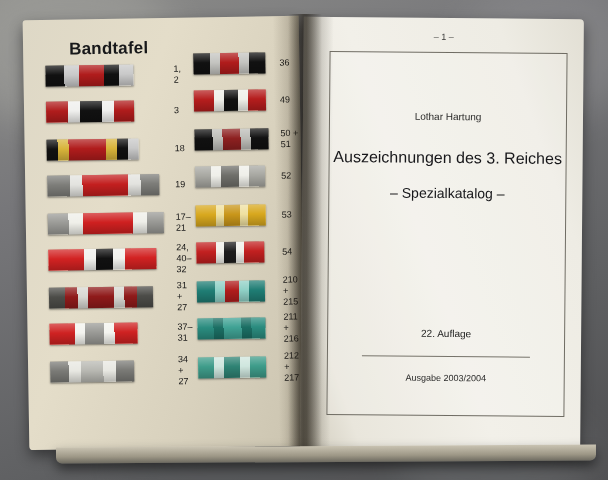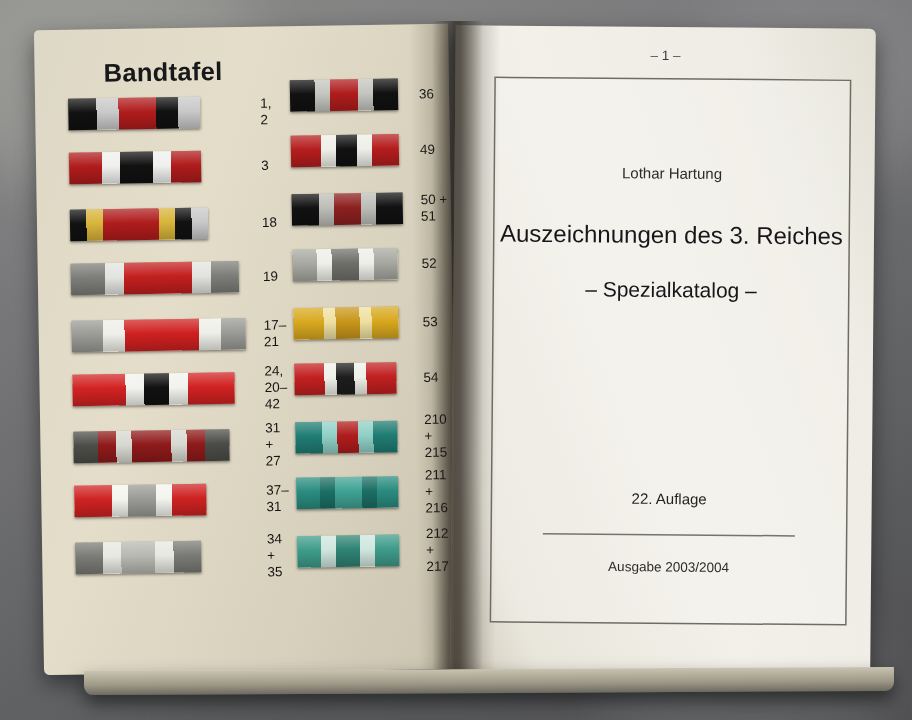--- a/index.html
+++ b/index.html
@@ -246,39 +246,39 @@
             <div class="ribbon" style="width: 116px; background: linear-gradient(90deg, rgb(154, 154, 150) 0%, rgb(154, 154, 150) 17.86%, rgb(239, 239, 233) 17.86%, rgb(239, 239, 233) 30.36%, rgb(207, 32, 32) 30.36%, rgb(207, 32, 32) 73.21%, rgb(239, 239, 233) 73.21%, rgb(239, 239, 233) 85.71%, rgb(154, 154, 150) 85.71%, rgb(154, 154, 150) 100%);">
               <div class="sheen"></div>
             </div>
             <div class="rib-label">17–21</div>
           </div>
           <div class="ribbon-row" style="margin-bottom: 17px;">
             <div class="ribbon" style="width: 108px; background: linear-gradient(90deg, rgb(210, 34, 34) 0%, rgb(210, 34, 34) 32.69%, rgb(242, 242, 238) 32.69%, rgb(242, 242, 238) 44.23%, rgb(17, 17, 17) 44.23%, rgb(17, 17, 17) 59.62%, rgb(242, 242, 238) 59.62%, rgb(242, 242, 238) 71.15%, rgb(210, 34, 34) 71.15%, rgb(210, 34, 34) 100%);">
               <div class="sheen"></div>
             </div>
             <div class="rib-label">24,
-20–42</div>
+40–32</div>
           </div>
           <div class="ribbon-row" style="margin-bottom: 15px;">
             <div class="ribbon" style="width: 104px; background: linear-gradient(90deg, rgb(76, 76, 72) 0%, rgb(76, 76, 72) 15.69%, rgb(143, 26, 26) 15.69%, rgb(143, 26, 26) 27.45%, rgb(216, 216, 210) 27.45%, rgb(216, 216, 210) 37.25%, rgb(143, 26, 26) 37.25%, rgb(143, 26, 26) 62.75%, rgb(216, 216, 210) 62.75%, rgb(216, 216, 210) 72.55%, rgb(143, 26, 26) 72.55%, rgb(143, 26, 26) 84.31%, rgb(76, 76, 72) 84.31%, rgb(76, 76, 72) 100%);">
               <div class="sheen"></div>
             </div>
             <div class="rib-label">31 + 27</div>
           </div>
           <div class="ribbon-row" style="margin-bottom: 17px;">
             <div class="ribbon" style="width: 88px; background: linear-gradient(90deg, rgb(207, 34, 34) 0%, rgb(207, 34, 34) 28.57%, rgb(244, 244, 239) 28.57%, rgb(244, 244, 239) 40.48%, rgb(154, 154, 150) 40.48%, rgb(154, 154, 150) 61.9%, rgb(244, 244, 239) 61.9%, rgb(244, 244, 239) 73.81%, rgb(207, 34, 34) 73.81%, rgb(207, 34, 34) 100%);">
               <div class="sheen"></div>
             </div>
             <div class="rib-label">37–31</div>
           </div>
           <div class="ribbon-row" style="margin-bottom: 15px;">
             <div class="ribbon" style="width: 84px; background: linear-gradient(90deg, rgb(122, 122, 118) 0%, rgb(122, 122, 118) 21.95%, rgb(232, 232, 226) 21.95%, rgb(232, 232, 226) 36.59%, rgb(184, 184, 178) 36.59%, rgb(184, 184, 178) 63.41%, rgb(232, 232, 226) 63.41%, rgb(232, 232, 226) 78.05%, rgb(122, 122, 118) 78.05%, rgb(122, 122, 118) 100%);">
               <div class="sheen"></div>
             </div>
-            <div class="rib-label">34 + 35</div>
+            <div class="rib-label">34 + 27</div>
           </div>
         </div>
       <div class="ribbon-col" id="col-b">
           <div class="ribbon-row" style="margin-bottom: 16px;">
             <div class="ribbon" style="width: 72px; background: linear-gradient(90deg, rgb(17, 17, 17) 0%, rgb(17, 17, 17) 22.86%, rgb(196, 196, 192) 22.86%, rgb(196, 196, 192) 37.14%, rgb(176, 28, 28) 37.14%, rgb(176, 28, 28) 62.86%, rgb(196, 196, 192) 62.86%, rgb(196, 196, 192) 77.14%, rgb(17, 17, 17) 77.14%, rgb(17, 17, 17) 100%);">
               <div class="sheen"></div>
             </div>
             <div class="rib-label">36</div>
           </div>
           <div class="ribbon-row" style="margin-bottom: 18px;">

